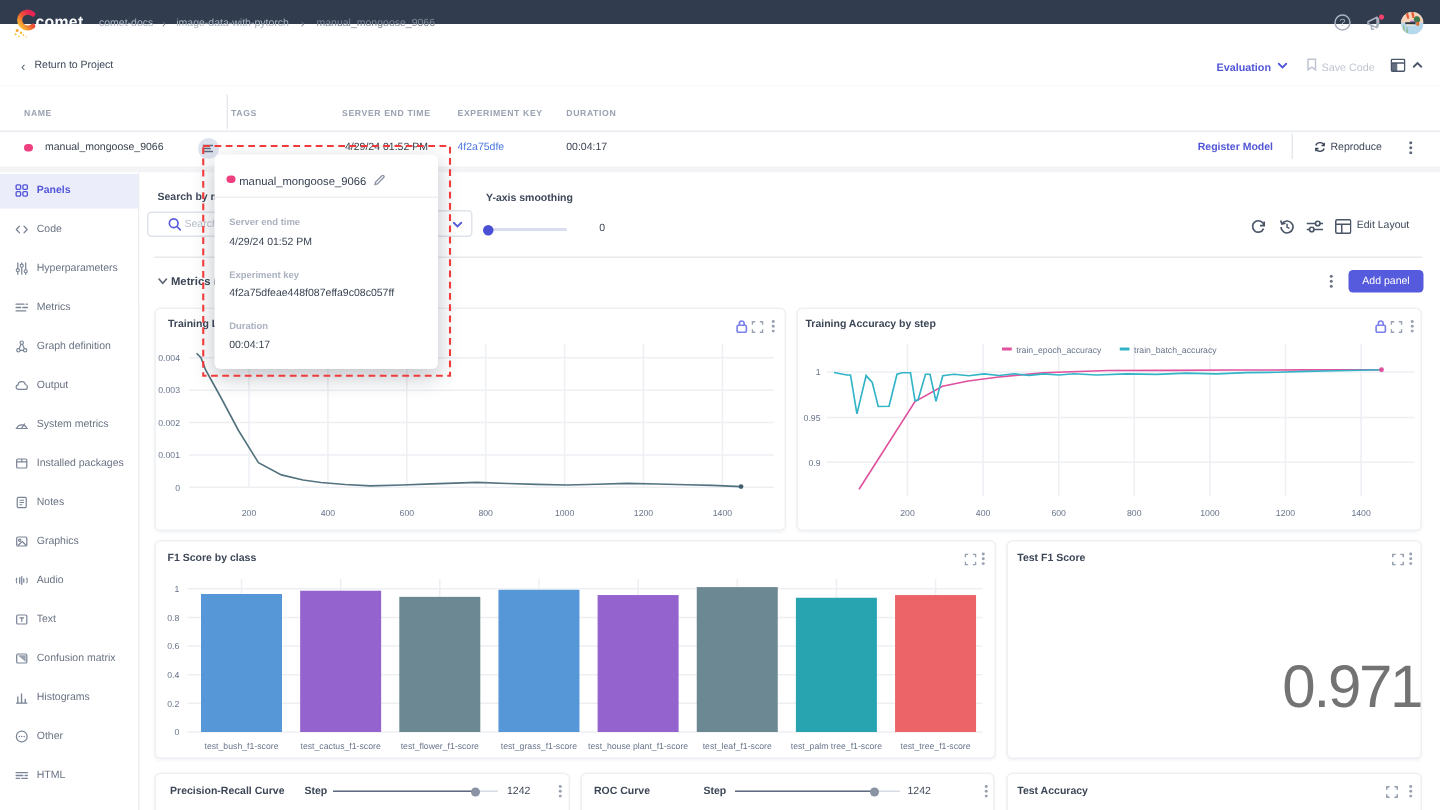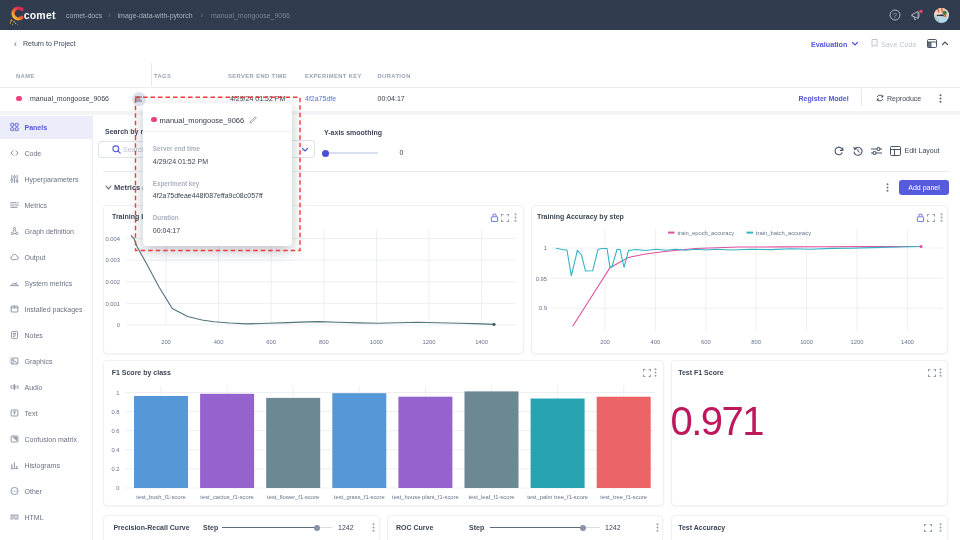--- a/index.html
+++ b/index.html
@@ -1,20 +1,20 @@
 <!DOCTYPE html>
 <html><head>
 <meta charset="utf-8">
 <style>
   html,body{margin:0;padding:0;}
   body{width:960px;height:540px;overflow:hidden;font-family:"Liberation Sans",sans-serif;background:#fff;}
   .abs{position:absolute;}
   #stage{position:relative;width:960px;height:540px;}
   
-  #navbar{left:0;top:0;width:960px;height:30px;background:#313c4e;}
+  #navbar{left:0;top:0;width:960px;height:16px;background:#313c4e;}
   .crumb{color:#aab2bf;font-size:7px;}
   .crumb-last{color:#7d8694;}
   
   #bar2{left:0;top:30px;width:960px;height:26.5px;background:#fff;box-shadow:0 1px 2px rgba(40,50,70,.14);}
   
   #tablewrap{left:0;top:57px;width:960px;height:54px;background:#fff;}
   .th{position:absolute;top:15.5px;font-size:5.8px;letter-spacing:.4px;color:#9aa2b2;font-weight:bold;}
   .cellrow{font-size:7px;color:#39424f;}
   
   #strip{left:0;top:111px;width:960px;height:4.3px;background:#f4f4f6;}
@@ -512,21 +512,21 @@
   </svg>
 
   <div class="panel" style="left:670.5px;top:359.5px;width:277px;height:146px;"></div>
   <div class="ptitle" style="left:678.2px;top:368.5px;">Test F1 Score</div>
   <svg class="abs" style="left:927.5px;top:368.5px" width="8" height="8" viewBox="0 0 7.5 7.5">
       <use href="#ic-expand"></use>
     </svg>
   <svg class="abs" style="left:939px;top:368px" width="3" height="9" viewBox="0 0 2.4 8.6">
       <use href="#ic-dots"></use>
     </svg>
-  <div class="abs" style="left:670.5px;top:399px;width:277px;text-align:left;font-size:40px;letter-spacing:-1.5px;color:#be185d;">0.971</div>
+  <div class="abs" style="left:670.5px;top:436px;width:277px;text-align:right;font-size:40px;letter-spacing:-1.5px;color:#737373;">0.971</div>
 
   <div class="panel" style="left:102.9px;top:514.5px;width:276.8px;height:40px;"></div>
   <div class="ptitle" style="left:113.4px;top:523.5px;">Precision-Recall Curve</div>
   <div class="abs" style="left:203px;top:523.5px;font-size:7px;font-weight:bold;color:#3c4656;">Step</div>
   <div class="abs" style="left:222px;top:526.8px;width:109.7px;height:1.6px;background:#d8dce4;"></div>
   <div class="abs" style="left:222px;top:526.8px;width:92.5px;height:1.6px;background:#606a7e;"></div>
   <div class="abs" style="left:314.4px;top:524.6px;width:6px;height:6px;border-radius:50%;background:#8a93a3;"></div>
   <div class="abs" style="left:338px;top:523.5px;font-size:7px;color:#3c4656;">1242</div>
   <svg class="abs" style="left:372px;top:523px" width="3" height="9" viewBox="0 0 2.4 8.6">
       <use href="#ic-dots"></use>

